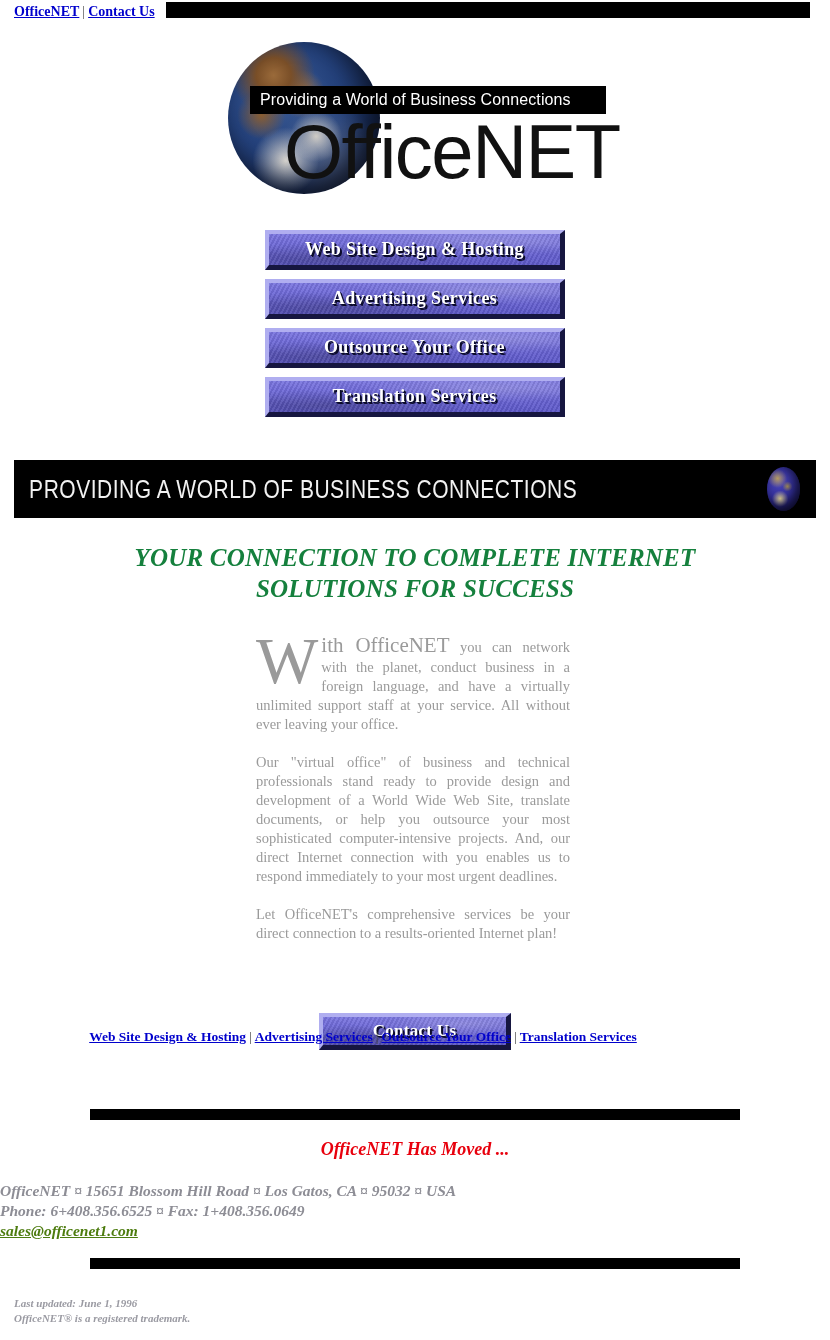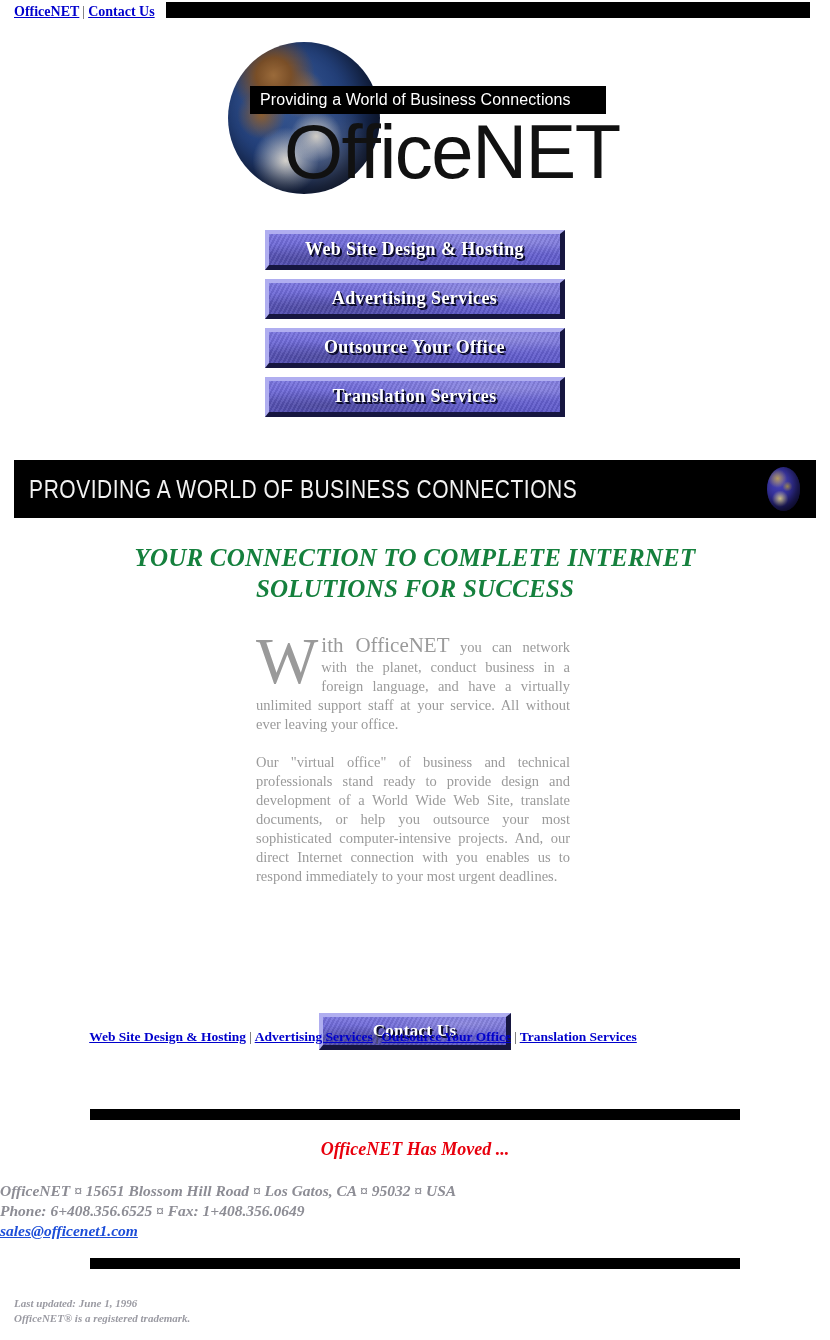--- a/index.html
+++ b/index.html
@@ -317,21 +317,21 @@
     left: 0;
     width: 830px;
     text-align: left;
     font-weight: bold;
     font-style: italic;
     font-size: 15.5px;
     line-height: 20px;
     color: #8d8d95;
   }
   .address .email {
-    color: #1d4ed8;
+    color: #4d7c0f;
     text-decoration: underline;
   }
 
   
   .lastupd {
     position: absolute;
     top: 1296px;
     left: 14px;
     font-weight: bold;
     font-style: italic;
@@ -376,20 +376,21 @@
 <div class="banner">
   <div class="banner-text">PROVIDING A WORLD OF BUSINESS CONNECTIONS</div>
   <div class="banner-globe"></div>
 </div>
 
 <div class="headline">YOUR CONNECTION TO COMPLETE INTERNET SOLUTIONS FOR SUCCESS</div>
 
 <div class="bodycol">
   <p><span class="dropcap">W</span><span class="lead-big">ith OfficeNET</span><span> you can network with the planet, conduct business in a foreign language, and have a virtually unlimited support staff at your service. All without ever leaving your office.</span></p>
   <p>Our "virtual office" of business and technical professionals stand ready to provide design and development of a World Wide Web Site, translate documents, or help you outsource your most sophisticated computer-intensive projects. And, our direct Internet connection with you enables us to respond immediately to your most urgent deadlines.</p>
+  <p>Let OfficeNET's comprehensive services be your direct connection to a results-oriented Internet plan!</p>
 </div>
 
 <div class="contactbtn-wrap">
   <div class="contactbtn">
     <span class="contactbtn-label">Contact Us</span>
   </div>
 </div>
 
 <div class="linkrow">
   <a href="#">Web Site Design &amp; Hosting</a><span class="sep">|</span><a href="#">Advertising Services</a><span class="sep">|</span><a href="#">Outsource Your Office</a><span class="sep">|</span><a href="#">Translation Services</a>

